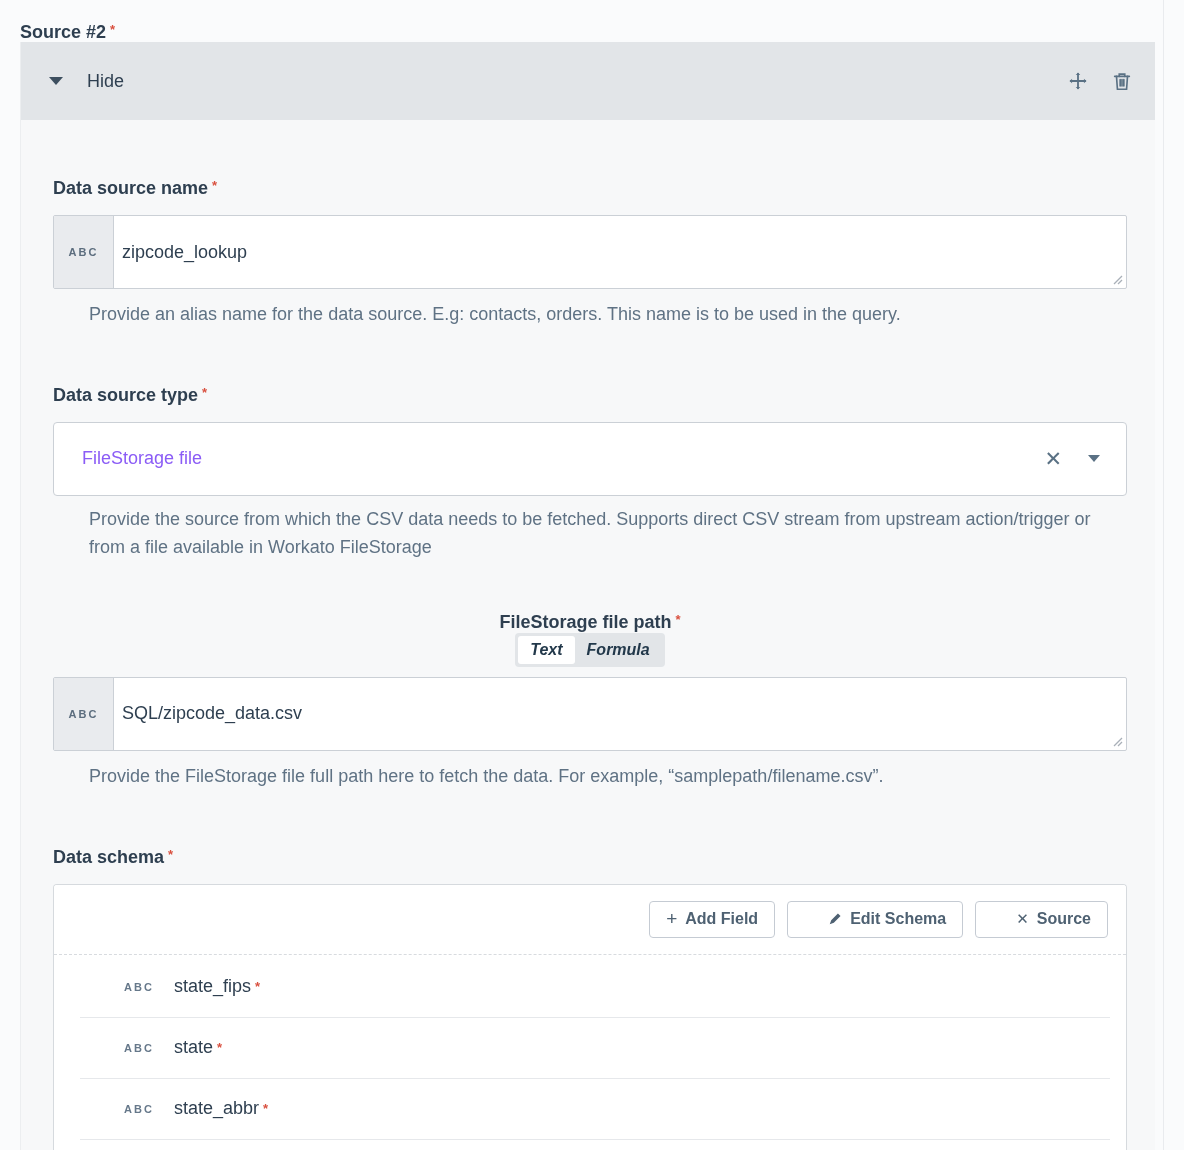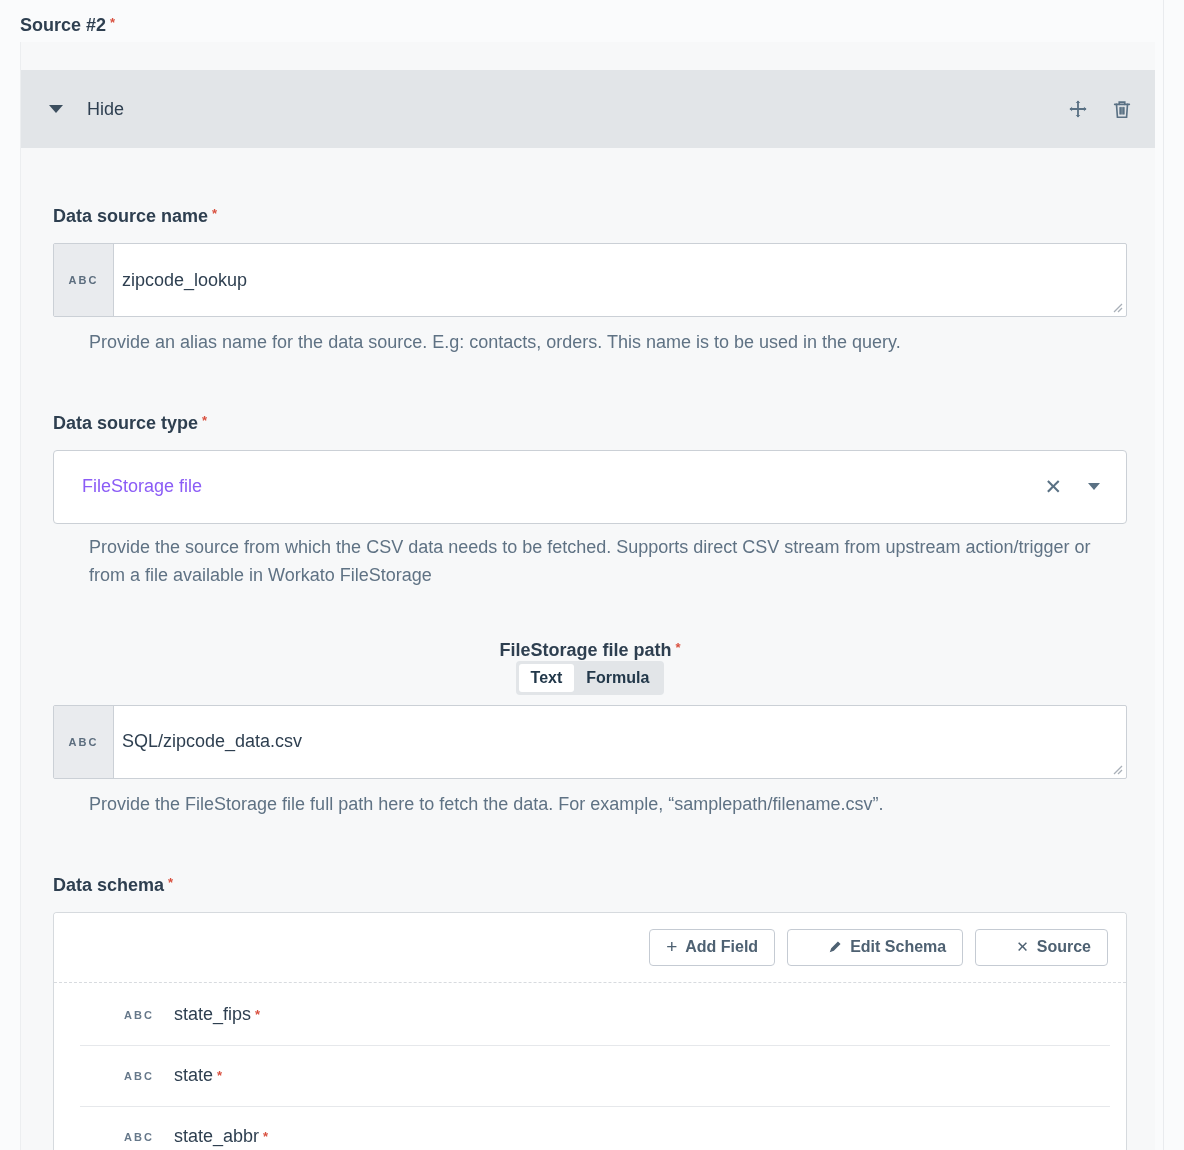--- a/index.html
+++ b/index.html
@@ -8,31 +8,31 @@
     font-family:"Liberation Sans", sans-serif;
     background:#fafbfc;
     color:#2e3f50;
     position:relative;
   }
   .right-gutter {
     position:absolute; top:0; right:0; width:21px; height:1150px;
     background:#fafbfc; border-left:1px solid #e9ebee;
   }
   .page-title {
-    position:absolute; top:15px; left:20px;
+    position:absolute; top:22px; left:20px;
     font-size:18px; font-weight:bold; color:#2e3f50;
   }
   .req { color:#d9503f; font-size:13px; font-weight:bold; margin-left:4px; vertical-align:4px; }
   .panel {
     position:absolute; top:42px; left:20px; width:1135px; height:1108px;
     background:#f7f8f9; border-left:1px solid #eceef0;
   }
   .panel-header {
     height:78px; background:#e2e5e8;
-    display:flex; align-items:center; padding:0 22px 0 28px;margin-top:28px;
+    display:flex; align-items:center; padding:0 22px 0 28px;
   }
   .caret-down {
     width:0; height:0; border-left:7px solid transparent; border-right:7px solid transparent;
     border-top:8px solid #3d4f5f; cursor:pointer;
   }
   .panel-header .hide-label { margin-left:24px; font-size:18px; color:#2e3f50; cursor:pointer; }
   .panel-header .spacer { flex:1; }
   .hdr-icon { width:22px; height:22px; color:#5a7184; cursor:pointer; }
   .hdr-icon + .hdr-icon { margin-left:22px; }
   .panel-body { padding:58px 28px 0 32px; }
@@ -66,21 +66,21 @@
   .select-clear { font-size:21px; color:#5a7184; cursor:pointer; line-height:1; }
   .select-caret {
     width:0; height:0; border-left:6px solid transparent; border-right:6px solid transparent;
     border-top:7px solid #5a7184; margin-left:26px; cursor:pointer;
   }
 
   .label-row { display:flex; align-items:center; }
   .label-row .grow { flex:1; }
   .mode-toggle {
     background:#e2e5e8; border-radius:4px; padding:3px; display:flex;
-    font-size:16px; font-weight:bold; color:#22384a;
+    font-size:16px; font-weight:bold; color:#22384a;font-style:italic;
   }
   .mode-toggle .mode { padding:5px 12px; border-radius:3px; cursor:pointer; }
   .mode-toggle .mode.active { background:#fff; }
 
   .schema-box {
     margin-top:16px; background:#fff; border:1px solid #d6dade;
     border-bottom:none; border-radius:4px 4px 0 0; height:303px; overflow:hidden;
   }
   .schema-toolbar {
     height:70px; display:flex; align-items:center; justify-content:flex-end;

